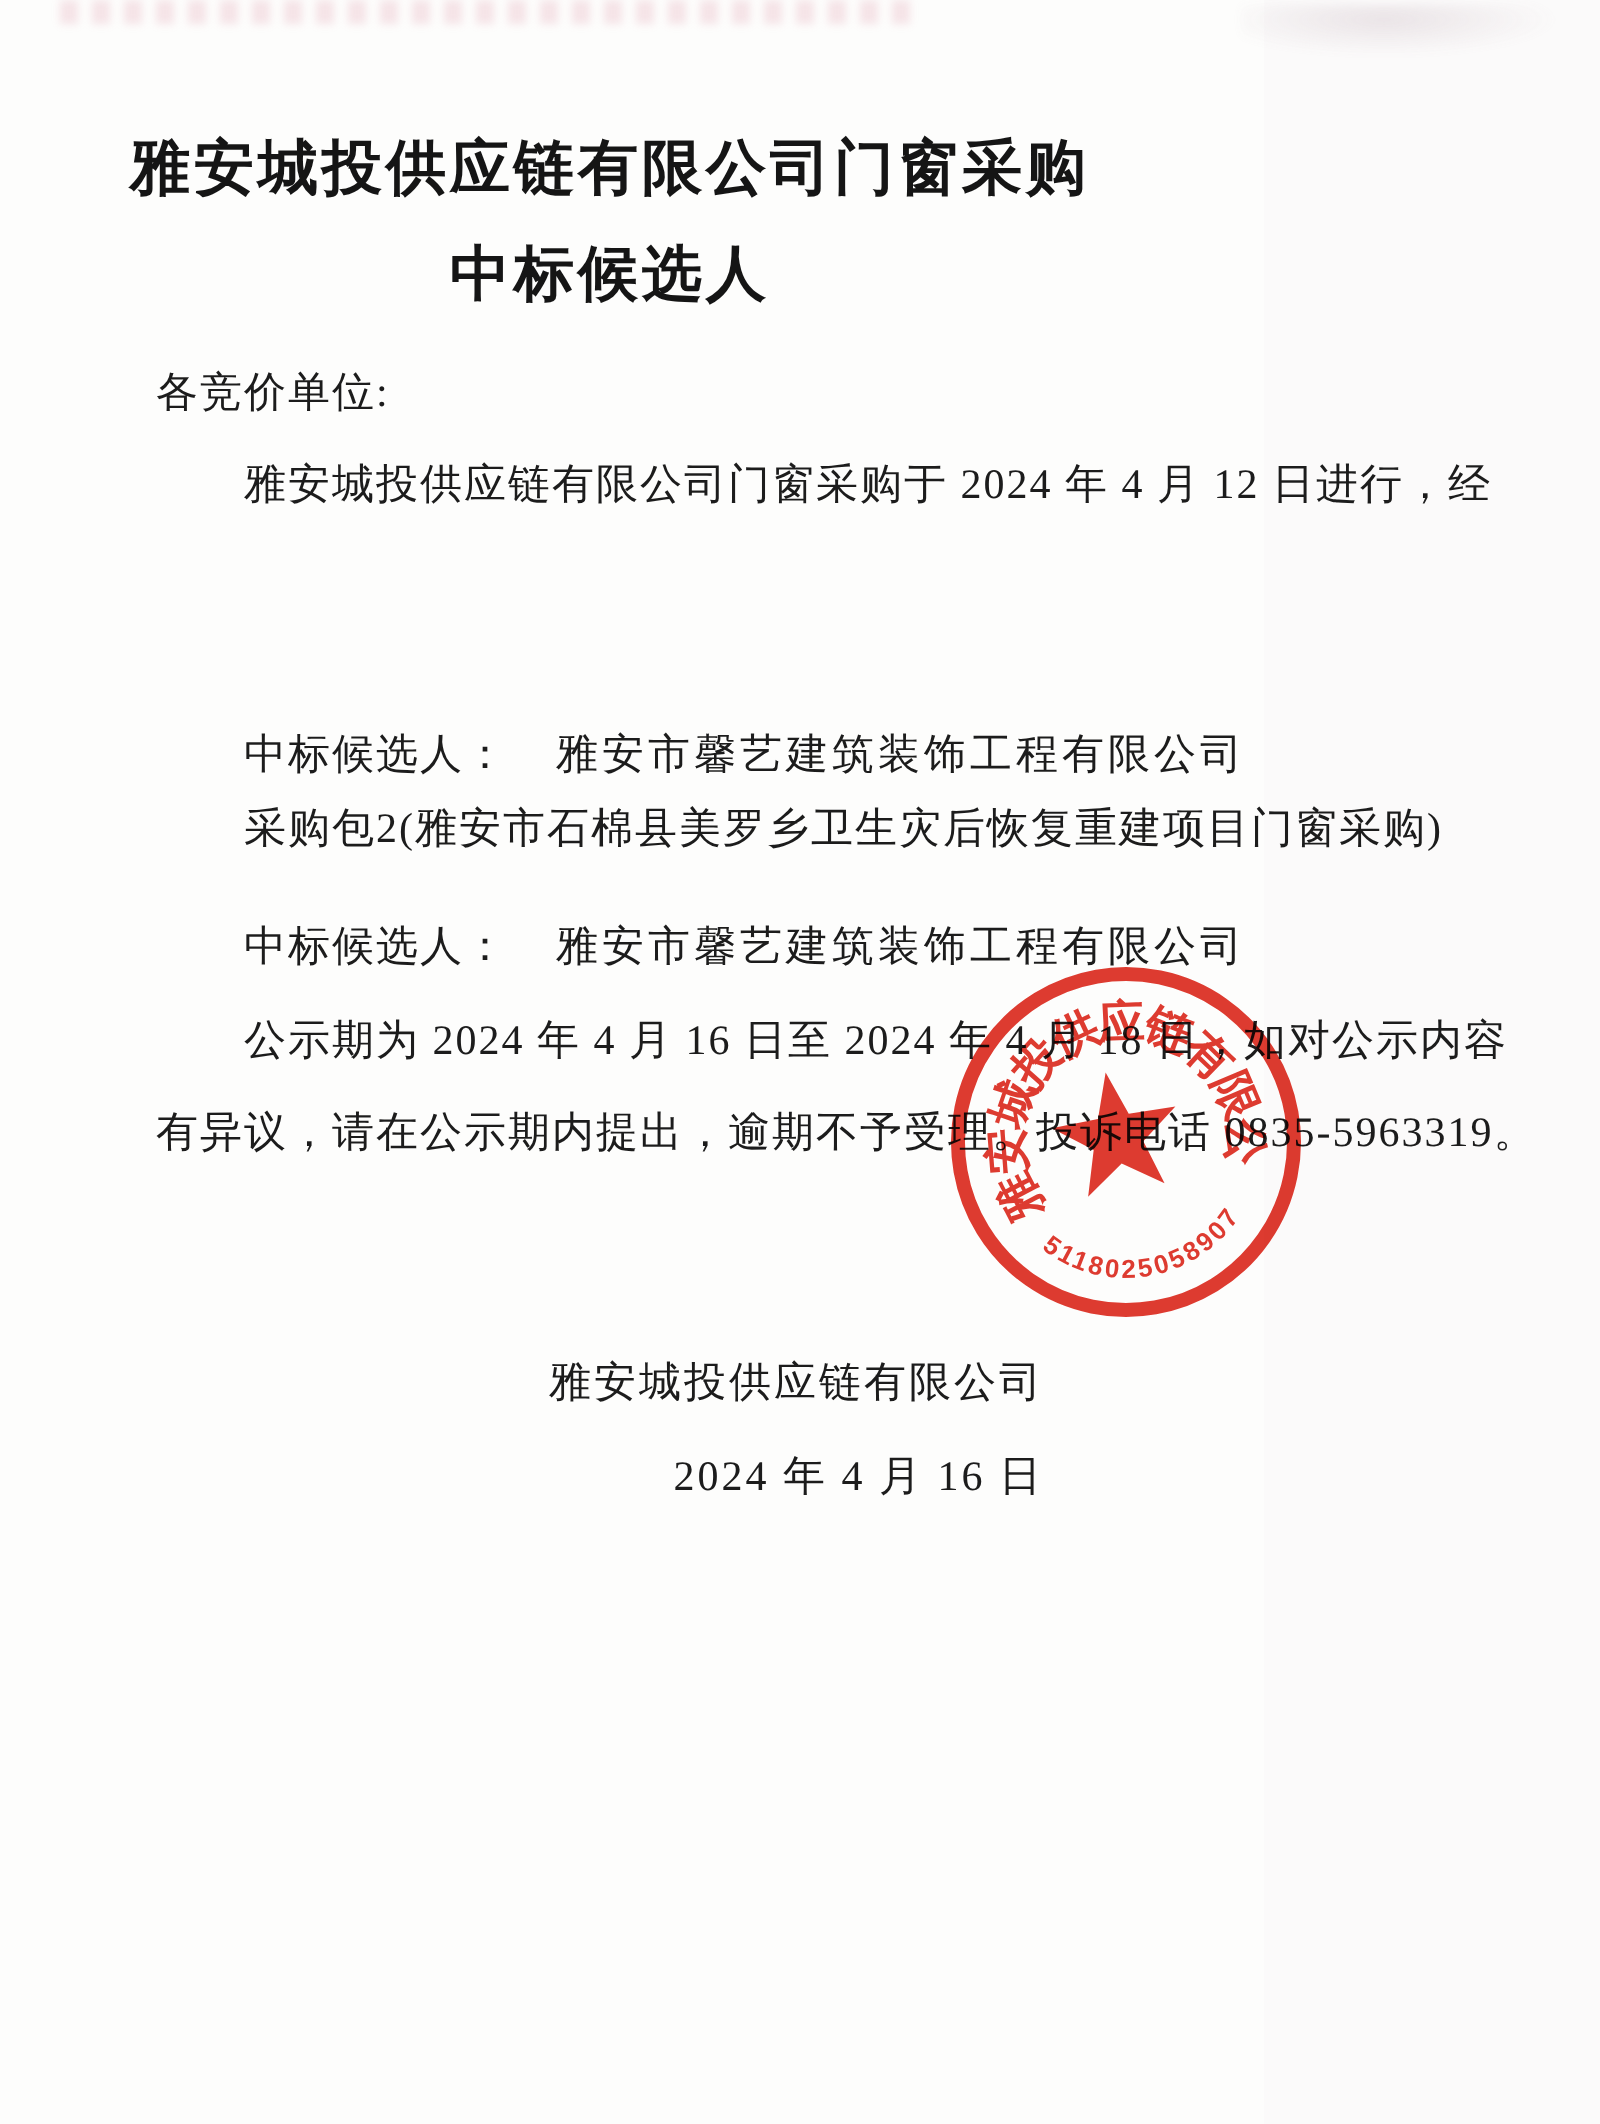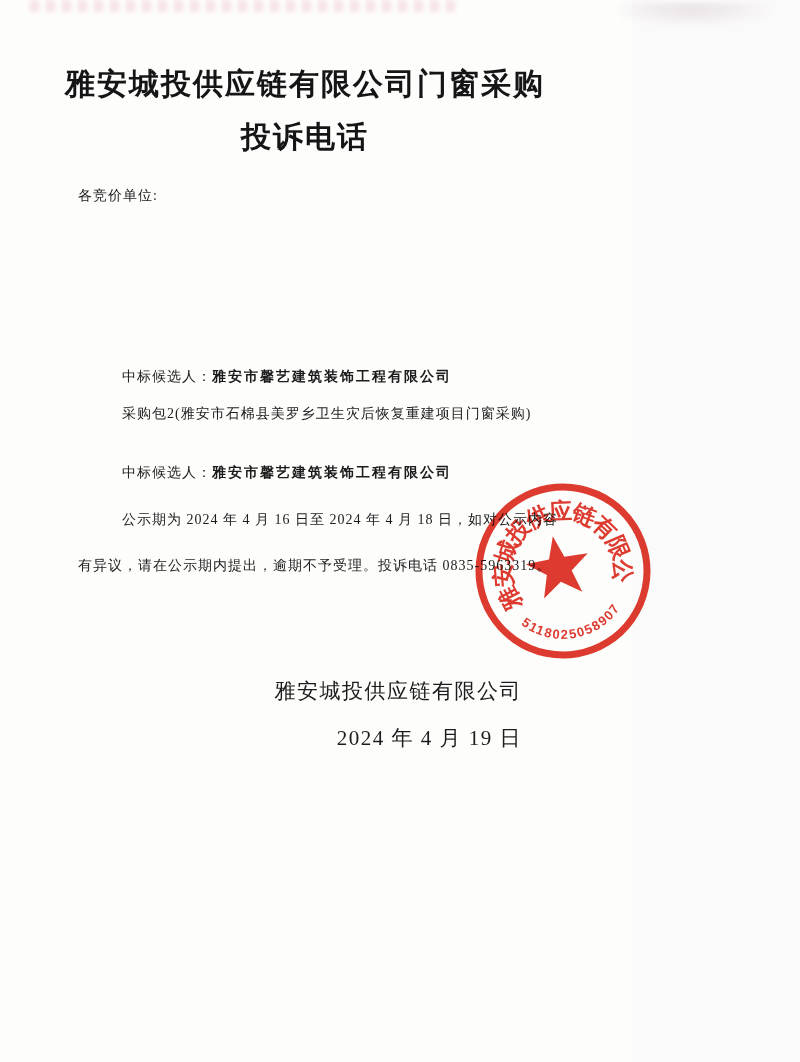--- a/index.html
+++ b/index.html
@@ -32,42 +32,42 @@
   }
   .smudge-top-right {
     left: 620px; top: 2px; width: 160px; height: 26px;
     background: radial-gradient(ellipse at 45% 30%,
       rgba(190,170,180,.35), rgba(255,255,255,0) 70%);
     opacity: .8;
   }
   .line {
     position: absolute;
     white-space: nowrap;
-    font-size: 14px;
+    font-size: 21px;
     letter-spacing: 1px;
     line-height: 30px;
   }
   .title-block {
     position: absolute;
     top: 64px;
     left: 0;
     width: 100%;
     padding-right: 22px;
     box-sizing: border-box;
     text-align: center;
     font-family: "Liberation Sans", sans-serif;
     font-weight: bold;
     font-size: 30px;
     letter-spacing: 2px;
     color: #151515;
   }
   .title-block .t2 { margin-top: 12px; }
   .x-margin { left: 78px; }
   .x-indent { left: 122px; }
-  .winner-name { font-weight: bold; letter-spacing: 2px; }
+  .winner-name { font-weight: normal; letter-spacing: 2px; margin-left: 24px; }
   .sig {
     position: absolute;
     right: 110px;
     white-space: nowrap;
     font-size: 21px;
     letter-spacing: 1.5px;
   }
   .seal-wrap {
     position: absolute;
     left: 463px;
@@ -84,40 +84,41 @@
 </head>
 <body>
 
 <div class="page">
 
   <div class="smudge smudge-top"></div>
   <div class="smudge smudge-top-right"></div>
 
   <div class="title-block">
     <div class="t1">雅安城投供应链有限公司门窗采购</div>
-    <div class="t2">投诉电话</div>
+    <div class="t2">中标候选人</div>
   </div>
 
   <div class="line x-margin" style="top:181px">各竞价单位:</div>
 
+  <div class="line x-indent" style="top:227px">雅安城投供应链有限公司门窗采购于 2024 年 4 月 12 日进行，经</div>
 
   <div class="line x-indent" style="top:362px">
     <span>中标候选人：</span><span class="winner-name">雅安市馨艺建筑装饰工程有限公司</span>
   </div>
 
   <div class="line x-indent" style="top:399px">采购包2(雅安市石棉县美罗乡卫生灾后恢复重建项目门窗采购)</div>
   <div class="line x-indent" style="top:458px">
     <span>中标候选人：</span><span class="winner-name">雅安市馨艺建筑装饰工程有限公司</span>
   </div>
 
   <div class="line x-indent" style="top:505px">公示期为 2024 年 4 月 16 日至 2024 年 4 月 18 日，如对公示内容</div>
   <div class="line x-margin" style="top:551px">有异议，请在公示期内提出，逾期不予受理。投诉电话 0835-5963319。</div>
 
   <div class="sig" style="top:677px">雅安城投供应链有限公司</div>
-  <div class="sig" style="top:724px">2024 年 4 月 19 日</div>
+  <div class="sig" style="top:724px">2024 年 4 月 16 日</div>
 
   <div class="seal-wrap">
     <svg width="200" height="200" viewBox="0 0 200 200" xmlns="http://www.w3.org/2000/svg">
       <defs>
         <path id="sealTopArc" d="M 55.0 126.0 A 52 52 0 1 1 145.0 126.0"></path>
         <path id="sealBottomArc" d="M 47.9 143.7 A 68 68 0 0 0 152.1 143.7"></path>
       </defs>
       <circle cx="100" cy="100" r="84" fill="none" stroke="#dd2a1e" stroke-width="7"></circle>
       <g transform="translate(-4,-3)">
         <polygon fill="#dd2a1e" points="100,67 107.8,89.3 131.4,89.8 112.6,104.1 119.4,126.7 100,113.2 80.6,126.7 87.4,104.1 68.6,89.8 92.2,89.3"></polygon>

